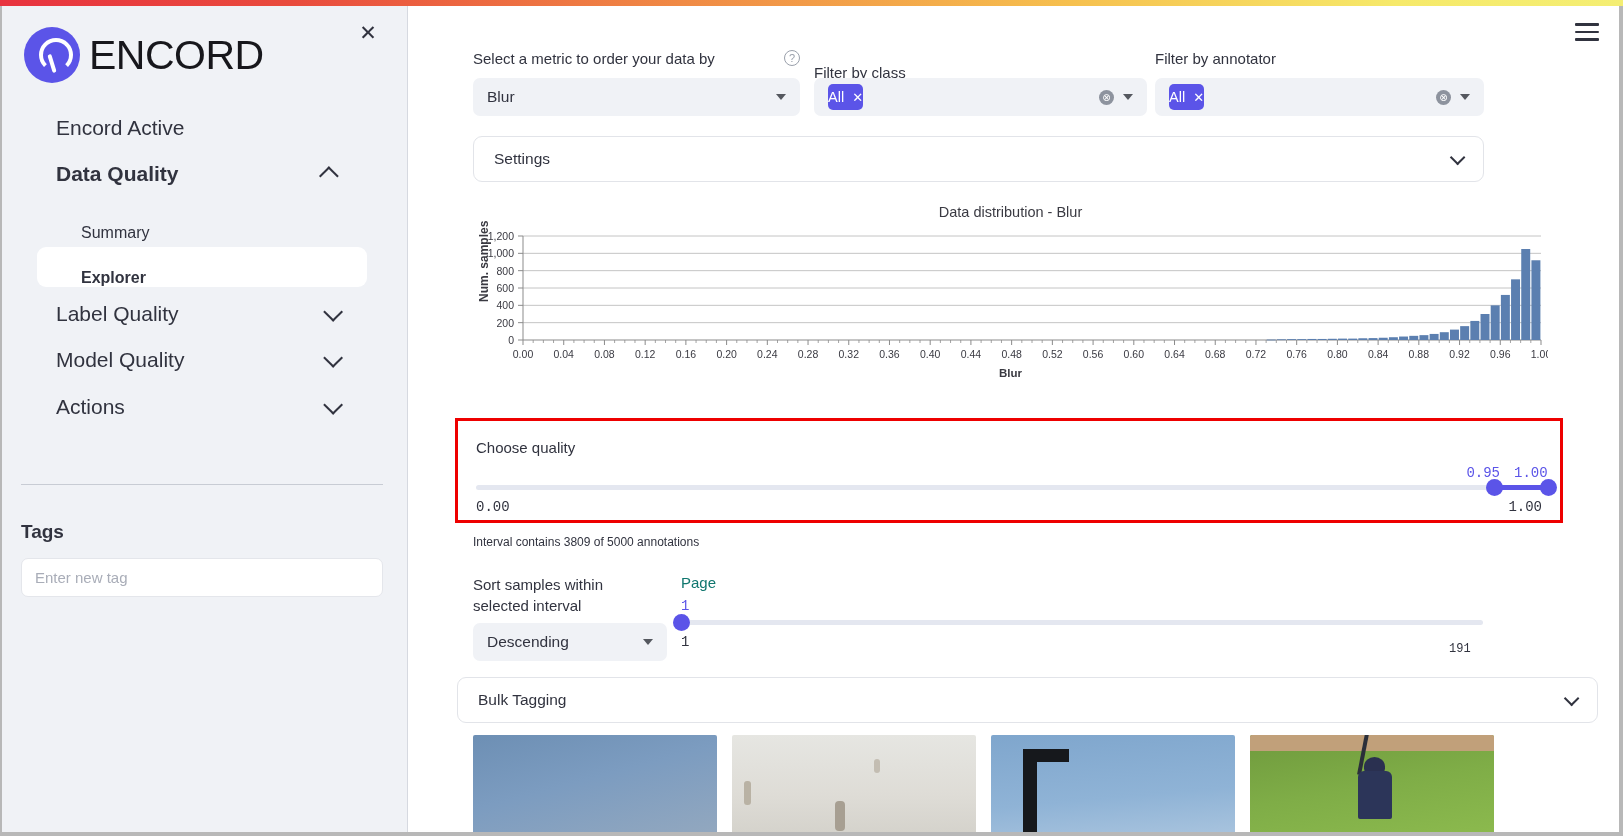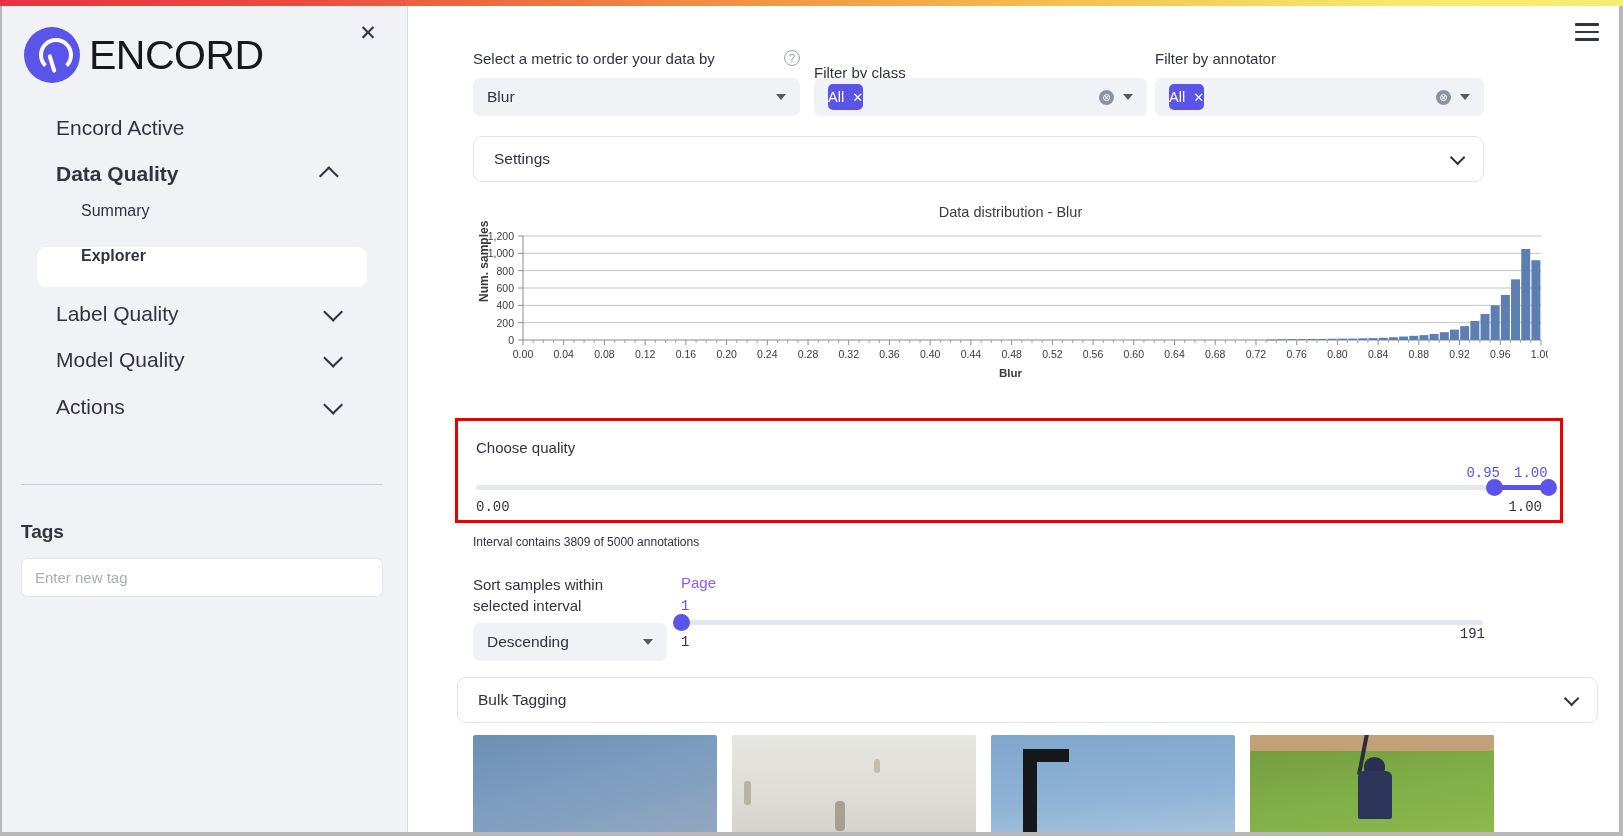--- a/index.html
+++ b/index.html
@@ -72,21 +72,21 @@
   .nav-label.bold { font-weight: 700; }
   .chev {
     position: absolute; right: 46px; width: 14px; height: 14px;
     border-right: 2.4px solid #31333f; border-bottom: 2.4px solid #31333f;
   }
   .chev.down { transform: rotate(45deg) translateY(-3px); }
   .chev.up   { transform: rotate(-135deg) translateY(-3px); }
 
   .sub-item {
     position: absolute; left: 35px; width: 330px; height: 40px;
-    display: flex; align-items: flex-start; padding-left: 44px;
+    display: flex; align-items: flex-end; padding-left: 44px;
     cursor: pointer; border-radius: 9px; font-size: 16px; color: #31333f;
   }
   .sub-item.active { background: #ffffff; font-weight: 700; }
 
   #side-divider {
     position: absolute; left: 19px; top: 478px; width: 362px; height: 1px;
     background: #c8ccd4;
   }
   #tags-title {
     position: absolute; left: 19px; top: 515px;
@@ -197,32 +197,32 @@
   .q-handle {
     position: absolute; top: -6px; width: 17px; height: 17px; border-radius: 50%;
     background: #5b54e8; cursor: pointer;
   }
   #q-min { position: absolute; left: 18px; top: 78px; font-size: 14px; color: #31333f; }
   #q-max { position: absolute; right: 18px; top: 78px; font-size: 14px; color: #31333f; }
 
   #interval-text { position: absolute; left: 64px; top: 529px; font-size: 12px; color: #31333f; }
 
   #sort-label { position: absolute; left: 64px; top: 568px; width: 175px; font-size: 15px; color: #31333f; line-height: 21px; }
-  #page-label { position: absolute; left: 272px; top: 568px; font-size: 15px; color: #8b5cf6; }
+  #page-label { position: absolute; left: 272px; top: 568px; font-size: 15px; color: #0f766e; }
   #page-cur  { position: absolute; left: 272px; top: 592px; font-size: 14px; color: #5b54e8; }
   #page-track {
     position: absolute; left: 272px; top: 614px; width: 802px; height: 5px;
     background: #e4e7f0; border-radius: 3px; cursor: pointer;
   }
   #page-handle {
     position: absolute; left: -8px; top: -6px; width: 17px; height: 17px;
     border-radius: 50%; background: #5b54e8; cursor: pointer;
   }
   #page-min { position: absolute; left: 272px; top: 628px; font-size: 14px; color: #31333f; }
-  #page-max { position: absolute; left: 1040px; top: 620px; width: 36px; text-align: right; font-size: 14px; color: #31333f; }
+  #page-max { position: absolute; left: 1040px; top: 636px; width: 36px; font-size: 12px; color: #31333f; }
 
   #sort-select {
     position: absolute; left: 64px; top: 617px; width: 194px; height: 38px;
     background: #f0f2f6; border-radius: 7px; display: flex; align-items: center;
     padding: 0 14px; cursor: pointer;
   }
 
   #bulk-tagging { left: 48px; top: 671px; width: 1141px; height: 46px; }
 
   #thumbs { position: absolute; left: 64px; top: 729px; width: 1050px; height: 101px; display: flex; gap: 15px; }

